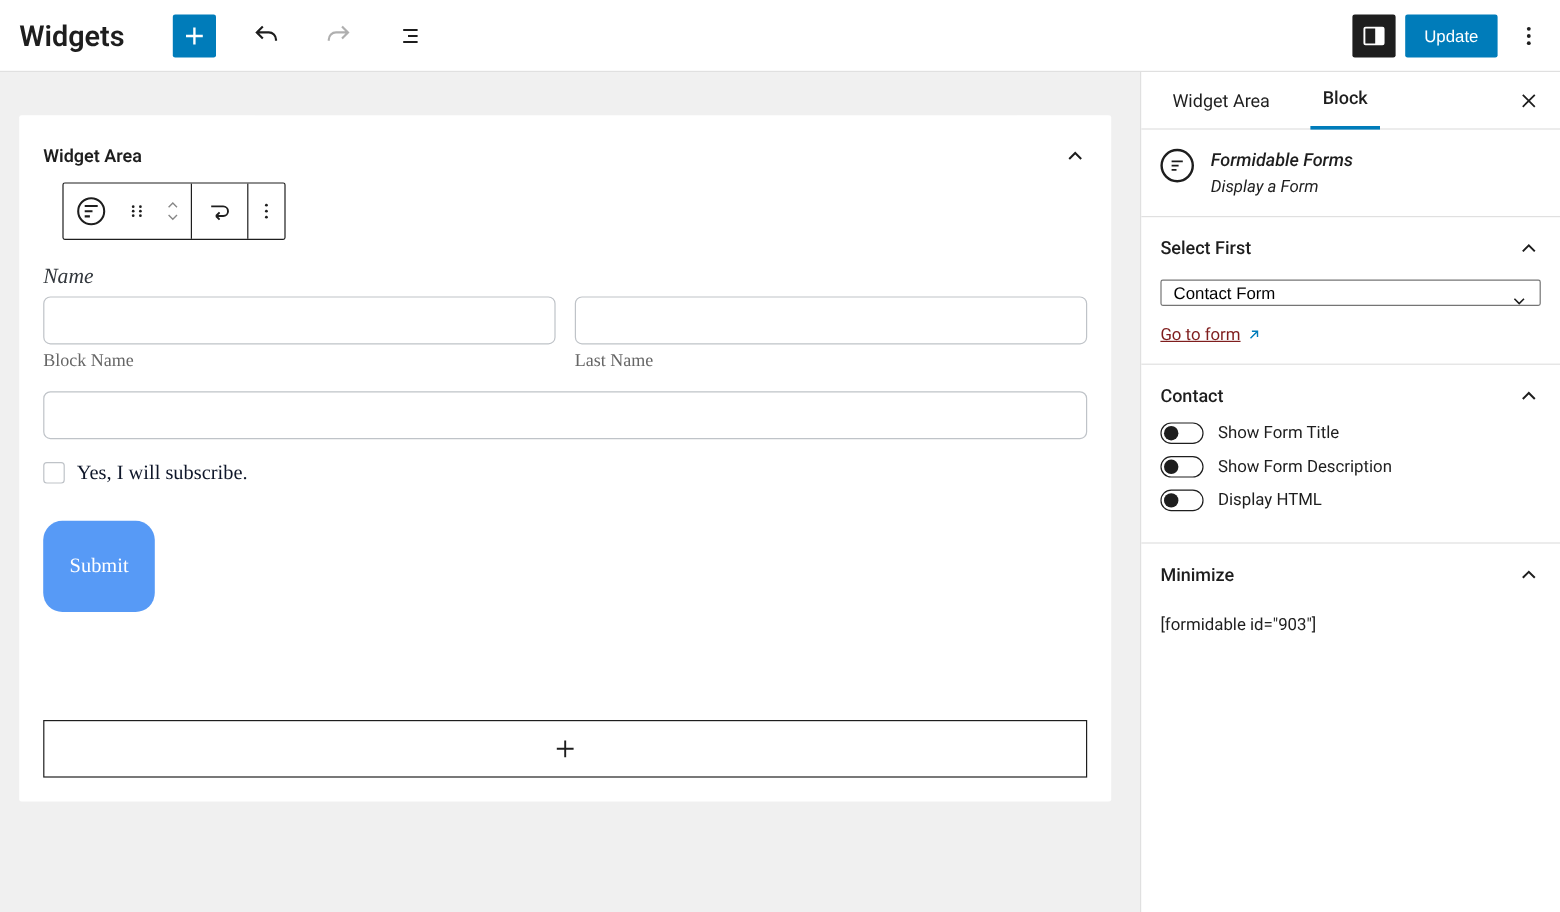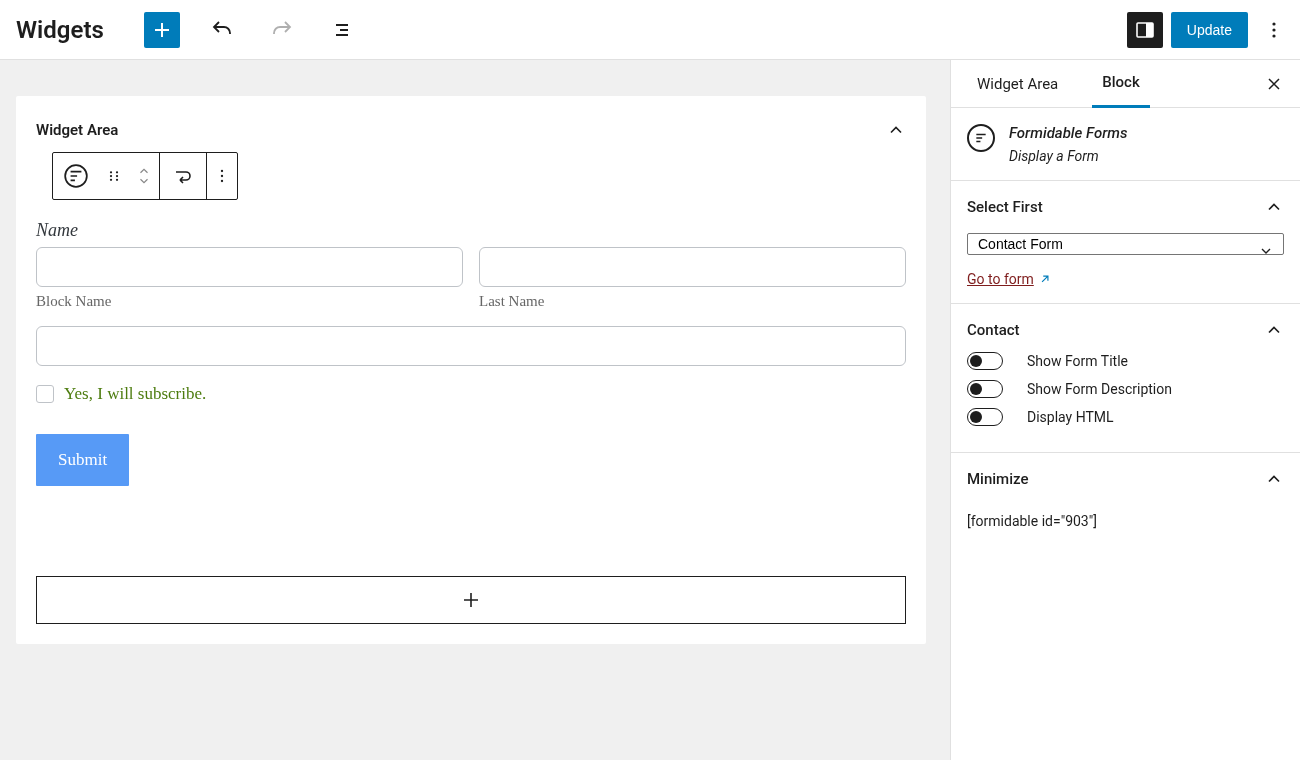--- a/index.html
+++ b/index.html
@@ -22,40 +22,40 @@
 .block-toolbar-group:last-child { border-right: none; }
 .toolbar-btn { width: 46px; height: 46px; display: flex; align-items: center; justify-content: center; cursor: pointer; }
 .toolbar-btn.narrow { width: 30px; }
 .form-label { font-family: Georgia, serif; font-size: 18px; color: #32373c; padding: 0 0 6px 0; font-style: italic; }
 .form-row { display: flex; gap: 16px; margin-bottom: 16px; }
 .form-col { flex: 1; }
 .form-input { width: 100%; height: 40px; border: 1px solid #bfc3c8; border-radius: 6px; padding: 0 10px; font-size: 14px; }
 .sublabel { font-family: Georgia, serif; font-size: 15px; color: #666; padding-top: 6px; }
 .checkbox-row { display: flex; align-items: center; gap: 10px; margin: 8px 0 30px 0; }
 .checkbox { width: 18px; height: 18px; border: 1px solid #bfc3c8; border-radius: 3px; }
-.checkbox-label { font-family: Georgia, serif; font-size: 17px; color: #4d7c0f; }
-.btn-submit { background: #579af6; color: #fff; border: none; padding: 16px 22px; font-family: Georgia, serif; font-size: 17px; border-radius: 1px; cursor: pointer; }
+.checkbox-label { font-family: Georgia, serif; font-size: 17px; color: #0f172a; }
+.btn-submit { background: #579af6; color: #fff; border: none; padding: 28px 22px; font-family: Georgia, serif; font-size: 17px; border-radius: 16px; cursor: pointer; }
 .add-block { margin-top: 90px; border: 1px solid #1e1e1e; height: 48px; display: flex; align-items: center; justify-content: center; cursor: pointer; }
 .sidebar { width: 350px; border-left: 1px solid #e0e0e0; background: #fff; overflow: auto; }
 .sidebar-tabs { display: flex; align-items: center; border-bottom: 1px solid #e0e0e0; height: 48px; padding: 0 16px; }
 .sidebar-tab { padding: 14px 10px; font-size: 15px; cursor: pointer; color: #1e1e1e; }
 .sidebar-tab.active { border-bottom: 3px solid #007cba; font-weight: 500; margin-left: 24px; }
 .sidebar-close { margin-left: auto; cursor: pointer; }
 .sidebar-section { border-bottom: 1px solid #e0e0e0; padding: 16px; }
 .block-info { display: flex; gap: 14px; align-items: flex-start; font-style: italic; }
 .block-icon-wrap { width: 28px; height: 28px; border: 2px solid #1e1e1e; border-radius: 50%; display: flex; align-items: center; justify-content: center; flex-shrink: 0; }
 .block-name { font-size: 15px; font-weight: 500; margin-bottom: 6px; }
 .block-desc { font-size: 14px; color: #1e1e1e; }
 .section-header { display: flex; align-items: center; justify-content: space-between; cursor: pointer; }
 .section-title { font-size: 15px; font-weight: 500; }
 .select-form { width: 100%; height: 22px; border: 1px solid #757575; border-radius: 2px; padding: 0 10px; font-size: 14px; margin: 16px 0; appearance: none; background: #fff; }
 .select-wrap { position: relative; }
 .select-wrap .chev { position: absolute; right: 10px; top: 26px; pointer-events: none; }
 .link-goto { color: #7f1d1d; font-size: 14px; text-decoration: underline; display: inline-flex; align-items: center; gap: 4px; cursor: pointer; }
-.toggle-row { display: flex; align-items: center; gap: 24px; margin: 10px 0; }
+.toggle-row { display: flex; align-items: center; gap: 12px; margin: 10px 0; }
 .toggle { width: 36px; height: 18px; border: 1px solid #1e1e1e; border-radius: 10px; position: relative; cursor: pointer; background: #fff; }
 .toggle-knob { width: 12px; height: 12px; background: #1e1e1e; border-radius: 50%; position: absolute; top: 2px; left: 2px; }
 .toggle-label { font-size: 14px; }
 .shortcode-text { font-size: 14px; margin-top: 6px; }
 svg { display: block; }
 .form-email-row { margin-bottom: 18px; }
 </style>
 </head>
 <body>
 

